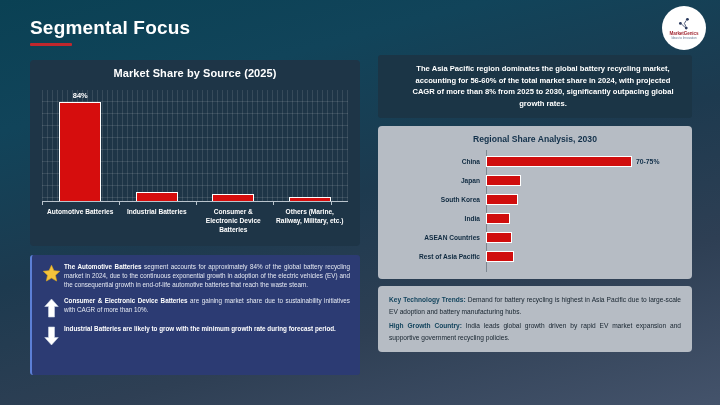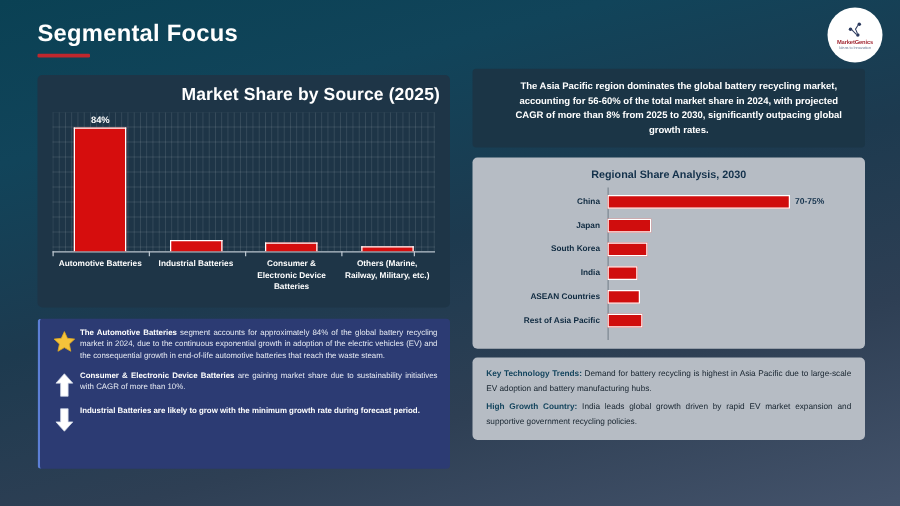--- a/index.html
+++ b/index.html
@@ -55,22 +55,22 @@
   #left-col { position: absolute; left: 30px; top: 60px; width: 330px; }
 
   #barchart-panel {
     background: #1e3547;
     border-radius: 4px;
     padding: 7px 8px 6px 8px;
     height: 186px;
     position: relative;
   }
   #barchart-title {
-    text-align: right; color: #ffffff;
-    font-size: 14px; font-weight: bold; letter-spacing: 0.1px;
+    text-align: center; color: #ffffff;
+    font-size: 11px; font-weight: bold; letter-spacing: 0.1px;
   }
   #plot-area {
     position: absolute; left: 12px; right: 12px; top: 30px; height: 111px;
     background-image:
       repeating-linear-gradient(to right, rgba(255,255,255,0.11) 0 1px, transparent 1px 5px),
       repeating-linear-gradient(to bottom, rgba(255,255,255,0.0) 0 11px, rgba(255,255,255,0.11) 11px 12px);
     background-size: 5px 12px, 5px 12px;
   }
   #axis-line {
     position: absolute; left: 12px; right: 12px; top: 141px;

